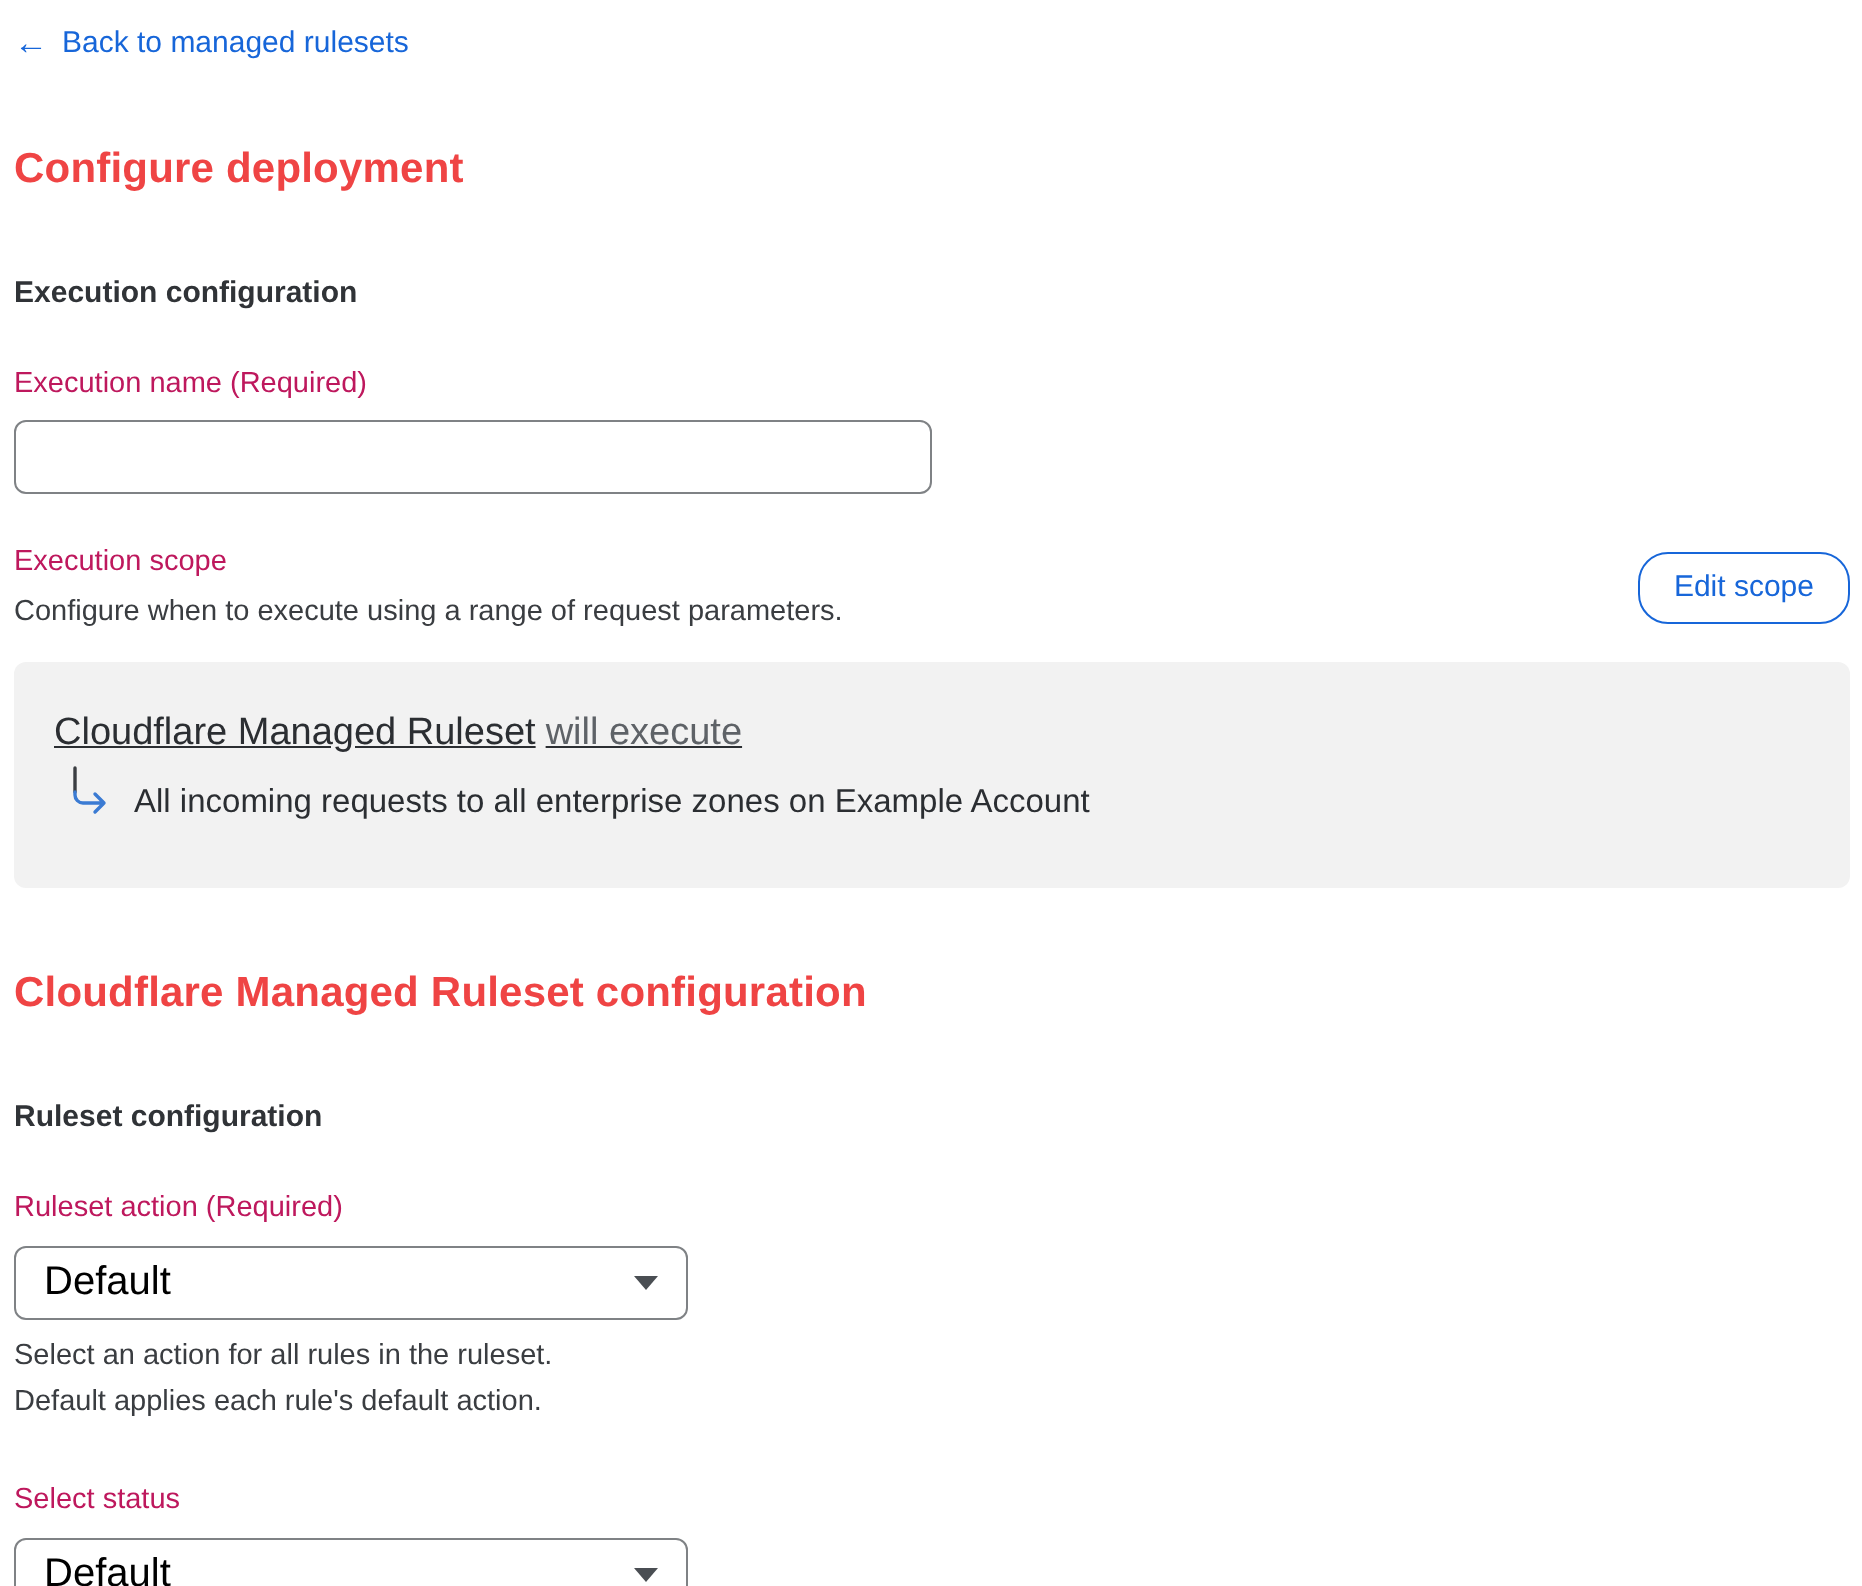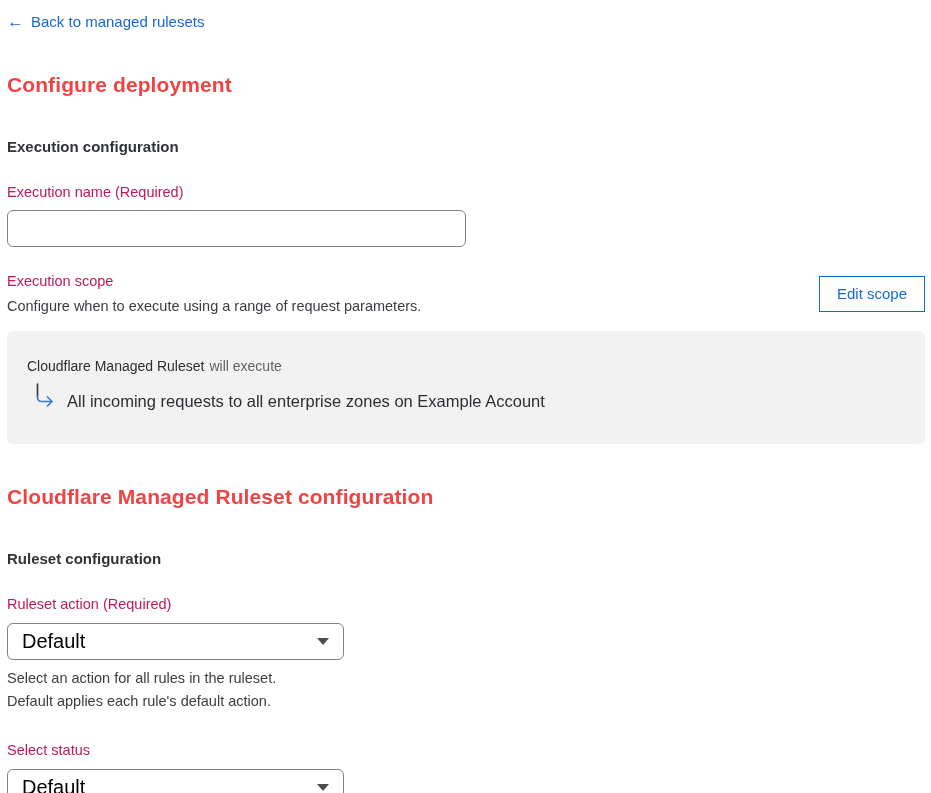--- a/index.html
+++ b/index.html
@@ -55,38 +55,38 @@
     width: 918px;
     gap: 16px;
   }
   .scope-label { margin: 0; }
   .scope-desc {
     margin-top: 7px;
     font-size: 14.5px; color: #3a3d41; line-height: 18px;
   }
   .btn-outline {
     background: #ffffff;
-    border: 1px solid #1766d9; border-radius: 0;
+    border: 1px solid #1766d9; border-radius: 15px;
     color: #1766d9;
     font-family: "Liberation Sans", sans-serif;
     font-size: 15px;
     padding: 8px 17px;
     cursor: pointer;
     line-height: 18px;
   }
 
   
   .summary-box {
     margin-top: 16px;
     width: 918px;
     background: #f2f2f2;
     border-radius: 6px;
     padding: 25px 20px 29px 20px;
   }
-  .summary-line1 { font-size: 14px; line-height: 21px; color: #2b2e32; }
+  .summary-line1 { font-size: 19px; line-height: 21px; color: #2b2e32; text-decoration: underline; }
   .summary-line1 .muted { color: #5e6267; margin-left: 5px; }
   .summary-line2 {
     margin-top: 11px;
     display: flex; align-items: center; gap: 11px;
     padding-left: 6px;
     font-size: 16.5px; color: #2b2e32; line-height: 21px;
   }
   .return-arrow { transform: translateY(-5px); flex: 0 0 auto; }
 
   

